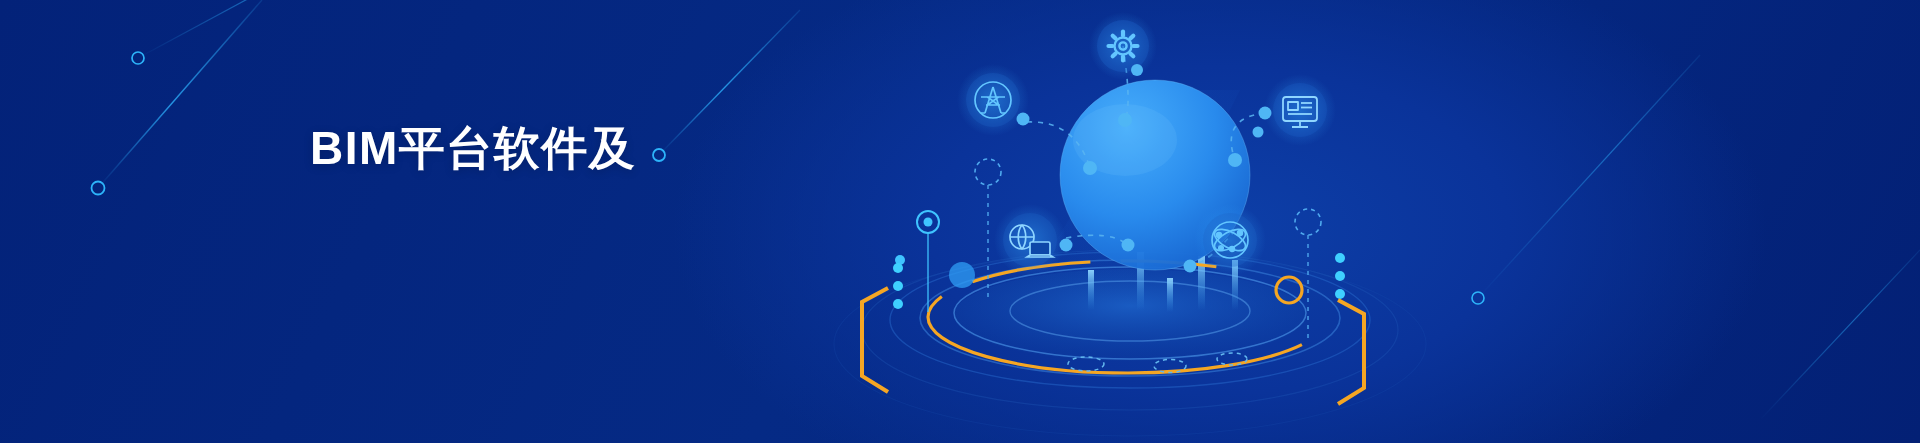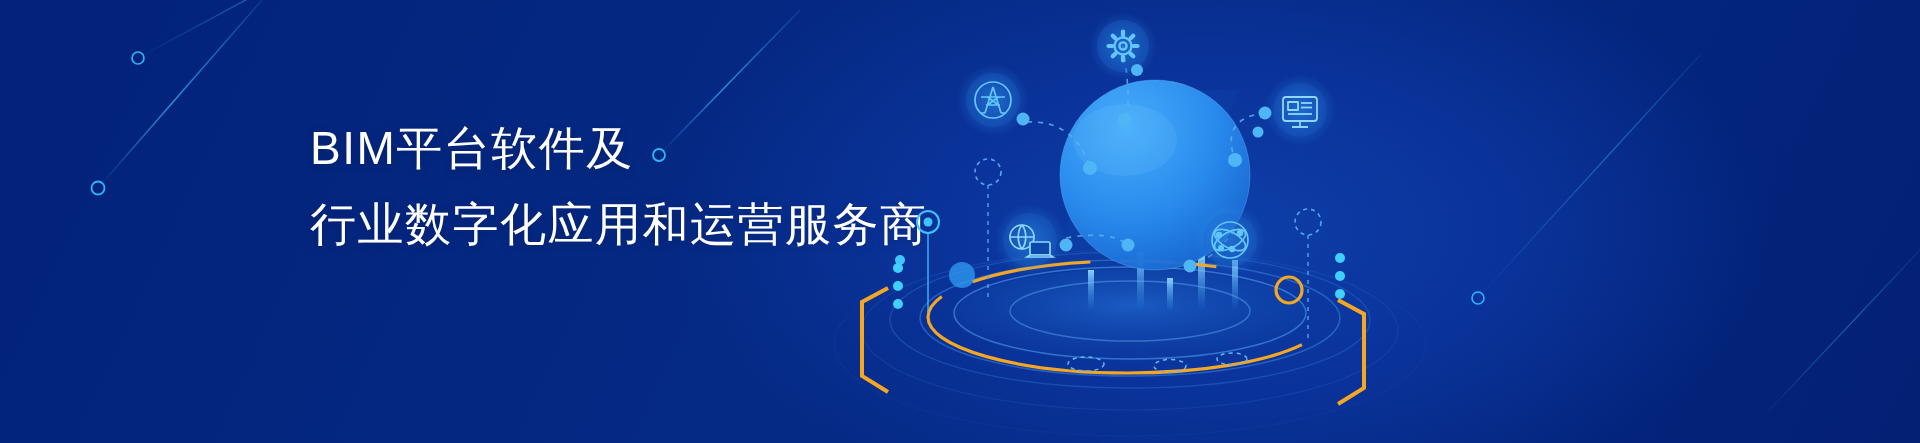--- a/index.html
+++ b/index.html
@@ -16,21 +16,21 @@
   
   .bg-svg{position:absolute;inset:0;width:1920px;height:443px;pointer-events:none;}
 
   
   .headline{
     position:absolute;left:310px;top:110px;
     color:#ffffff;font-size:46px;line-height:76px;font-weight:400;
     letter-spacing:1.5px;white-space:nowrap;
     text-shadow:0 2px 10px rgba(0,0,0,.18);
   }
-  .headline .ln{display:block;}
+  .headline .ln{display:block;font-weight:bold;}
 
   
   #graphic{position:absolute;left:840px;top:0;width:580px;height:443px;}
   .gsvg{position:absolute;left:0;top:0;width:580px;height:443px;overflow:visible;}
 
   .bim-label{
     position:absolute;left:1055px;top:143px;width:200px;
     text-align:center;
     font-size:52px;font-weight:700;letter-spacing:2px;
     background:linear-gradient(180deg,#eaf6ff 0%,#8fd2ff 45%,#1d9cf0 100%);
@@ -73,21 +73,20 @@
 
     <line x1="1478" y1="298" x2="1700" y2="55" stroke="url(#lineFade2)" stroke-width="1.2"></line>
     <circle cx="1478" cy="298" r="6" fill="none" stroke="#2db4fa" stroke-width="1.6"></circle>
     <line x1="1760" y1="420" x2="1920" y2="250" stroke="url(#lineFade2)" stroke-width="1.1"></line>
 
     <path d="M1150 90 L1240 90 L1120 330 L1000 330 Z" fill="url(#wedge)" opacity=".5"></path>
   </svg>
 
   <div class="headline">
     <span class="ln">BIM平台软件及</span>
-    <span class="ln">行业数字化应用和运营服务商</span>
   </div>
 
   <div id="graphic">
     <svg class="gsvg" viewBox="0 0 580 443">
       <defs>
         <radialGradient id="sphereGrad" cx="35%" cy="25%" r="85%">
           <stop offset="0%" stop-color="#49b2ff"></stop>
           <stop offset="55%" stop-color="#2a8ef0"></stop>
           <stop offset="100%" stop-color="#1663cf"></stop>
         </radialGradient>

